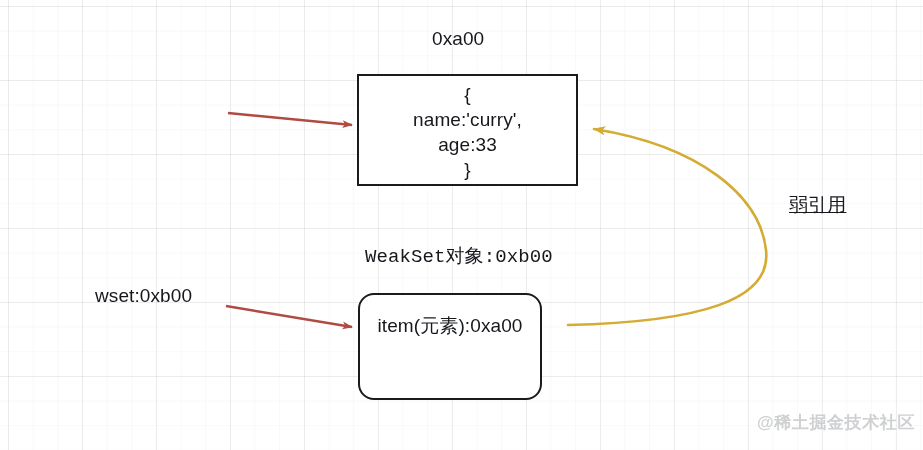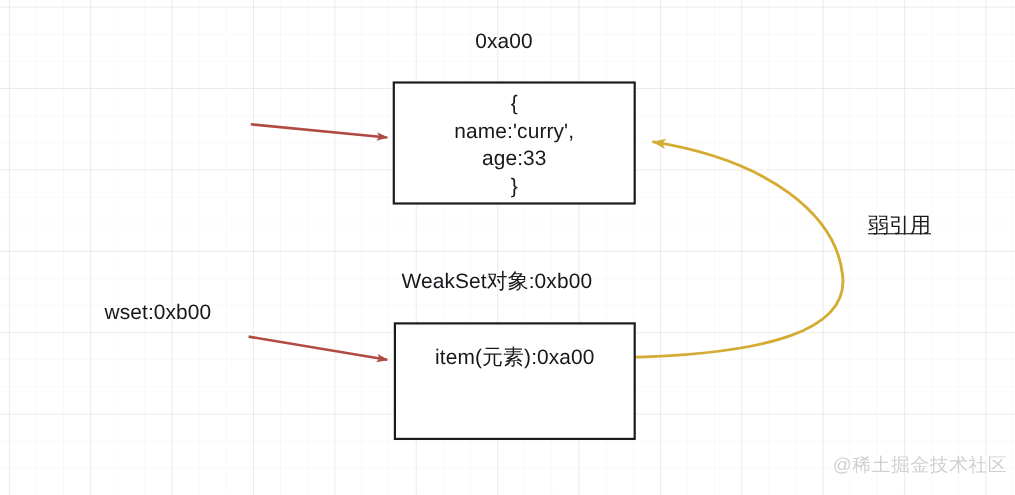--- a/index.html
+++ b/index.html
@@ -69,20 +69,21 @@
     left: 0;
     right: 0;
     top: 18px;
   }
   #watermark {
     position: absolute;
     font-size: 17px;
     color: #cfd0d2;
     white-space: nowrap;
     letter-spacing: 0.6px;
+    font-weight: bold;
   }
 </style>
 </head>
 <body>
 
 <div id="canvas">
 
   <svg class="svg-layer" viewBox="0 0 923 450" width="923" height="450">
     <defs>
       <marker id="red-head" markerWidth="11" markerHeight="9" refX="9.6" refY="4.5" orient="auto" markerUnits="userSpaceOnUse">
@@ -103,25 +104,25 @@
   <div class="free-label" id="obj-caption" style="left:432px; top:28px;">0xa00</div>
 
   <div class="node-box" id="obj-box" style="left:357px; top:74px; width:221px; height:112px;">
     <div id="obj-box-inner" class="box-text">{
 name:'curry',
 age:33
 }</div>
   </div>
 
 
-  <div class="free-label" id="wset-caption" style="left:365px; top:243px;">WeakSet对象:0xb00</div>
+  <div class="free-label" id="wset-caption" style="left:365px; top:243px;font-family:Liberation Mono, monospace;">WeakSet对象:0xb00</div>
 
-  <div class="node-box" id="wset-box" style="left:358px; top:293px; width:220px; height:107px;">
+  <div class="node-box" id="wset-box" style="left:358px; top:293px; width:184px; height:107px;border-radius:16px;">
     <div id="wset-box-inner" class="box-text">item(元素):0xa00</div>
   </div>
 
-  <div class="free-label" id="wset-var" style="left:95px; top:274px;">wset:0xb00</div>
+  <div class="free-label" id="wset-var" style="left:95px; top:285px;">wset:0xb00</div>
 
   <div class="free-label" id="weak-ref-label" style="left:789px; top:192px;text-decoration:underline;">弱引用</div>
 
   <div id="watermark" style="left:757px; top:411px;">@稀土掘金技术社区</div>
 
 </div>
 
 </body></html>

